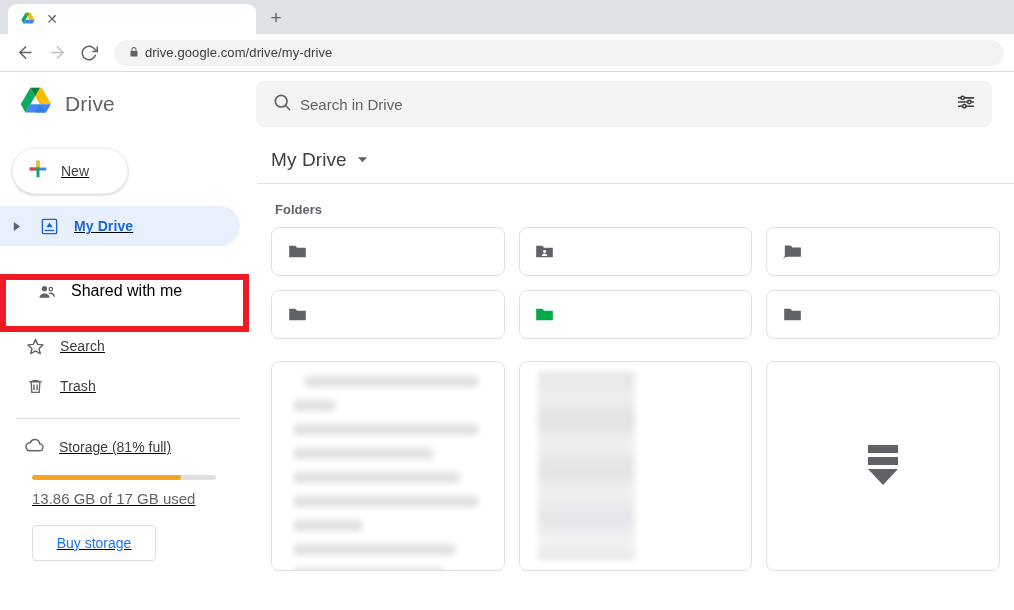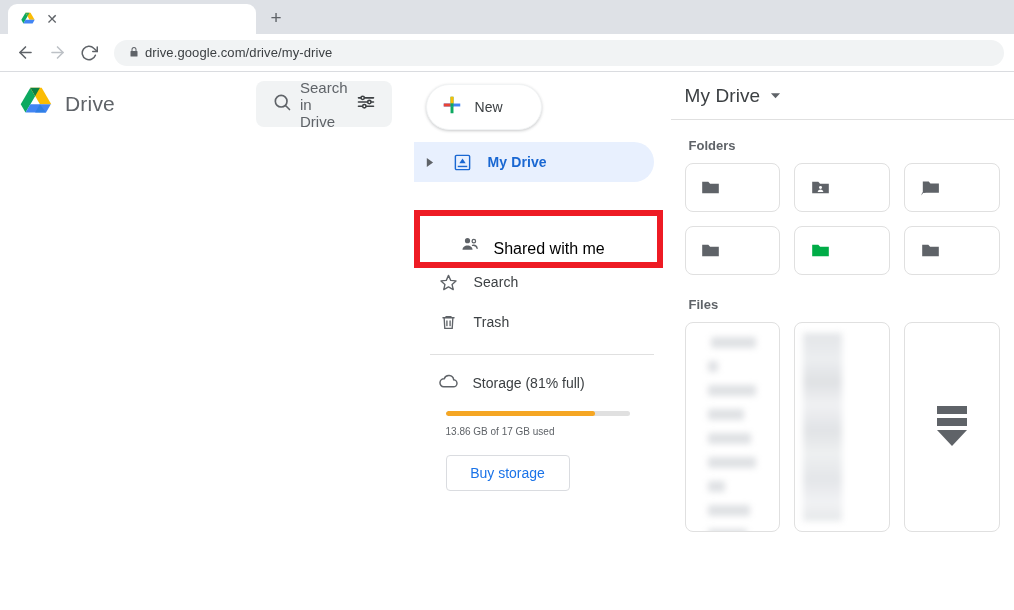--- a/index.html
+++ b/index.html
@@ -73,21 +73,21 @@
     display: flex; align-items: center;
     gap: 5px;
     padding: 0 14px;
     cursor: text;
   }
   .omnibox-url { font-size: 13px; color: #3c4043; letter-spacing: .1px; }
 
   
   .drive-app {
     height: 538px;
-    display: flex; flex-direction: row;
+    display: flex; flex-direction: column;
     background: #ffffff;
   }
   .drive-header {
     height: 64px;
     display: flex; align-items: center;
     flex: 0 0 64px;
   }
   .drive-logo-zone {
     width: 256px;
     display: flex; align-items: center;
@@ -116,20 +116,21 @@
 
   .drive-body { flex: 1; display: flex; min-height: 0; }
 
   
   .sidebar {
     width: 256px;
     flex: 0 0 256px;
     display: flex; flex-direction: column;
     padding-top: 4px;
     position: relative;
+    text-decoration: underline;
   }
   .new-button {
     margin: 8px 0 12px 12px;
     width: 116px; height: 46px;
     border-radius: 24px;
     background: #ffffff;
     border: 1px solid #f1f3f4;
     box-shadow: 0 1px 3px rgba(60,64,67,.28);
     display: flex; align-items: center;
     gap: 12px;
@@ -186,21 +187,21 @@
     width: 184px; height: 5px;
     background: #e0e0e0; border-radius: 3px;
     overflow: hidden;
   }
   .storage-bar-fill {
     height: 100%; width: 81%;
     background: #f5a623; border-radius: 3px;
   }
   .storage-used {
     margin: 10px 0 0 24px;
-    font-size: 10px; color: #5f6368;
+    font-size: 15px; color: #5f6368;
   }
   .buy-storage-btn {
     margin: 18px 0 0 24px;
     width: 124px; height: 36px;
     border: 1px solid #dadce0;
     border-radius: 4px;
     background: #ffffff;
     color: #1a73e8;
     font-size: 14px;
     font-family: "Liberation Sans", sans-serif;
@@ -213,23 +214,23 @@
     position: absolute;
     left: 0; top: 138px;
     width: 249px; height: 58px;
     border: 6px solid #ee1b24;
     background: #ffffff;
     z-index: 5;
     pointer-events: none;
   }
   .annotated-row {
     position: absolute;
-    left: 22px; top: 146px;
+    left: 13px; top: 146px;
     width: 230px; height: 40px;
-    display: flex; align-items: flex-end;
+    display: flex; align-items: flex-start;
     gap: 14px; padding-left: 24px;
     z-index: 6;
     cursor: pointer;
   }
 
   
   .content {
     flex: 1;
     display: flex; flex-direction: column;
     min-width: 0;
@@ -602,21 +603,20 @@
                   <path d="M2.5 5.5h7l2 2.2h10v11h-19z"></path>
                 </svg>
             </span>
             <span class="redacted-name">
               <span class="blur-line" style="width:36%"></span>
               <span class="blur-line" style="width:60%"></span>
             </span>
           </div>
         </div>
 
-        <div class="section-label">Files</div>
         <div class="files-grid">
 
           <div class="file-card">
             <div class="file-preview">
               <div class="doc-line" style="width:92%;margin-left:6%"></div>
               <div class="doc-line" style="width:22%"></div>
               <div class="doc-line" style="width:98%"></div>
               <div class="doc-line" style="width:74%"></div>
               <div class="doc-line" style="width:88%"></div>
               <div class="doc-line" style="width:98%"></div>

